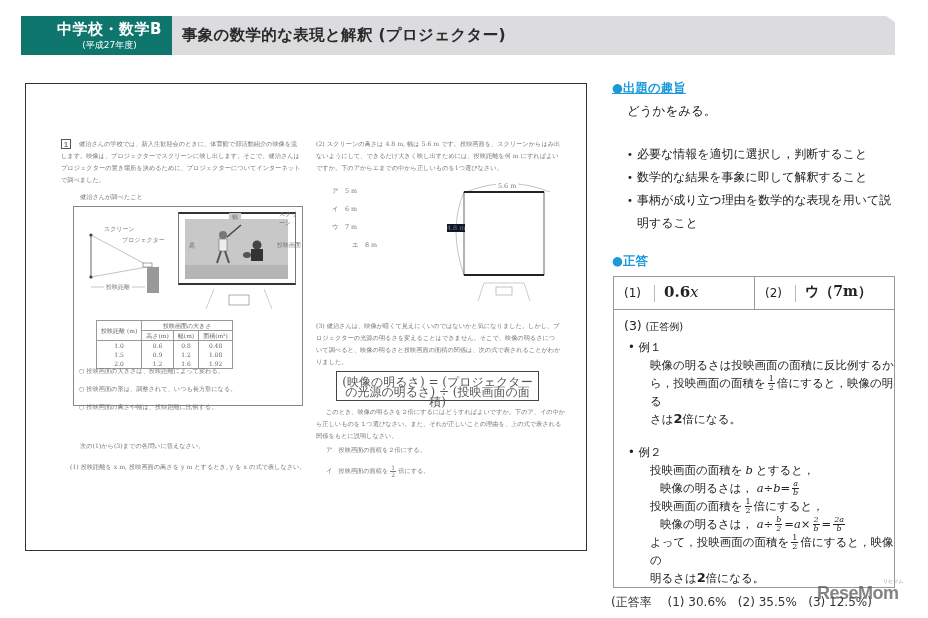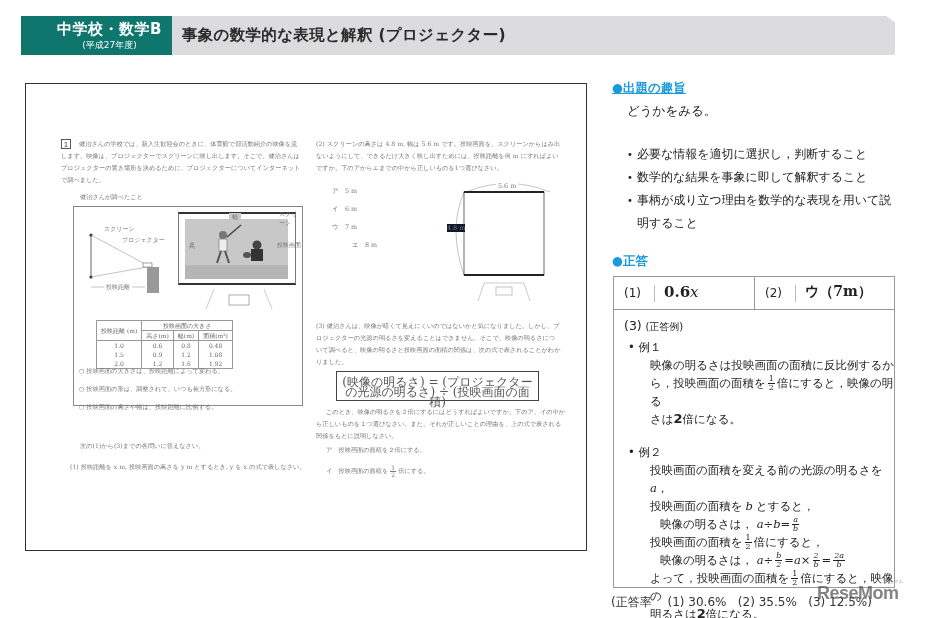--- a/index.html
+++ b/index.html
@@ -225,21 +225,20 @@
   <div class="ans-body">
     <div><span style="font-size:12.5px;">(3)</span> <span style="font-size:10px;">(正答例)</span></div>
     <div class="ex" style="margin-top:2px;">• 例１</div>
     <div class="para">
       <div>映像の明るさは投映画面の面積に反比例するか</div>
       <div><span>ら，投映画面の面積を</span><span class="frac"><span class="n">1</span><span>2</span></span><span>倍にすると，映像の明る</span></div>
       <div><span>さは</span><span class="big2">2</span><span>倍になる。</span></div>
     </div>
     <div class="ex" style="margin-top:15px;">• 例２</div>
     <div class="para">
-      <div><span>投映画面の面積を変える前の光源の明るさを</span> <span class="math">a</span><span>，</span></div>
       <div><span>投映画面の面積を</span><span class="math" style="margin:0 3px;">b</span><span>とすると，</span></div>
       <div class="ind" style="margin-left:10px;"><span>映像の明るさは，</span> <span class="math">a÷b=</span><span class="frac math"><span class="n">a</span><span>b</span></span></div>
       <div><span>投映画面の面積を</span><span class="frac"><span class="n">1</span><span>2</span></span><span>倍にすると，</span></div>
       <div style="margin-left:10px;"><span>映像の明るさは，</span> <span class="math">a÷</span><span class="frac math"><span class="n">b</span><span>2</span></span><span class="math">=a×</span><span class="frac math"><span class="n">2</span><span>b</span></span><span class="math">=</span><span class="frac math"><span class="n">2a</span><span>b</span></span></div>
       <div><span>よって，投映画面の面積を</span><span class="frac"><span class="n">1</span><span>2</span></span><span>倍にすると，映像の</span></div>
       <div><span>明るさは</span><span class="big2">2</span><span>倍になる。</span></div>
     </div>
   </div>
 </div>
 

